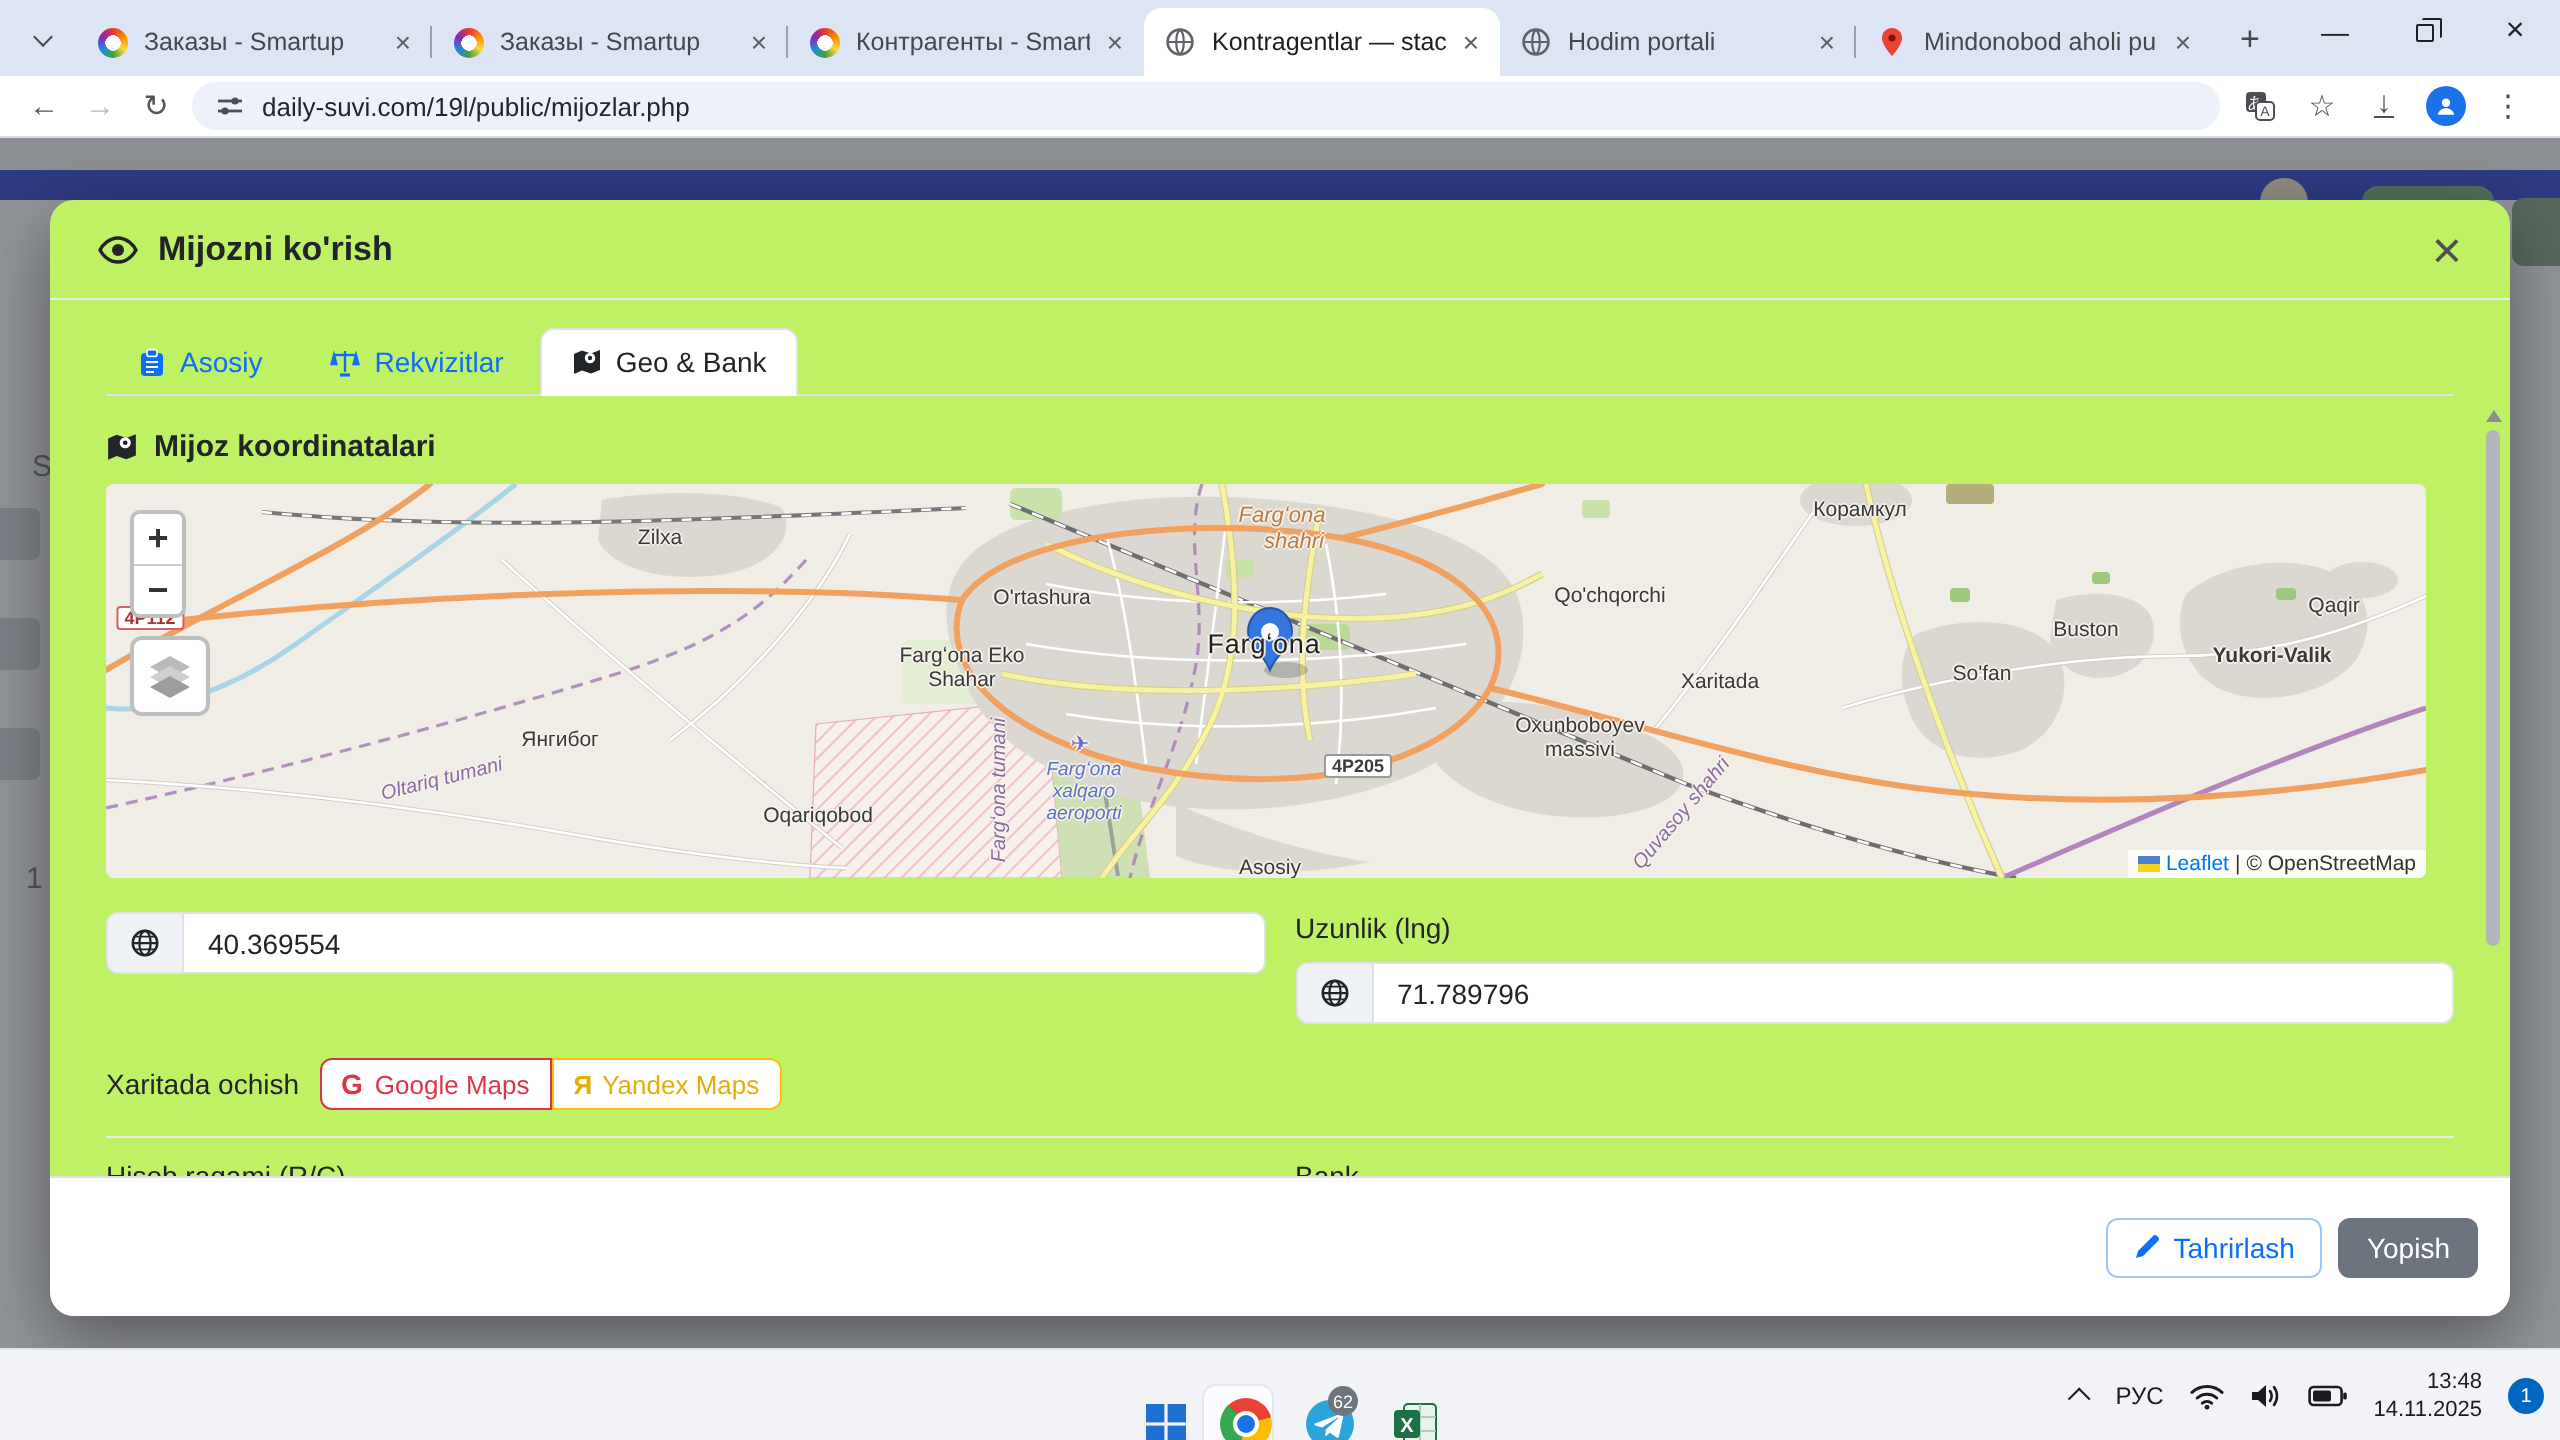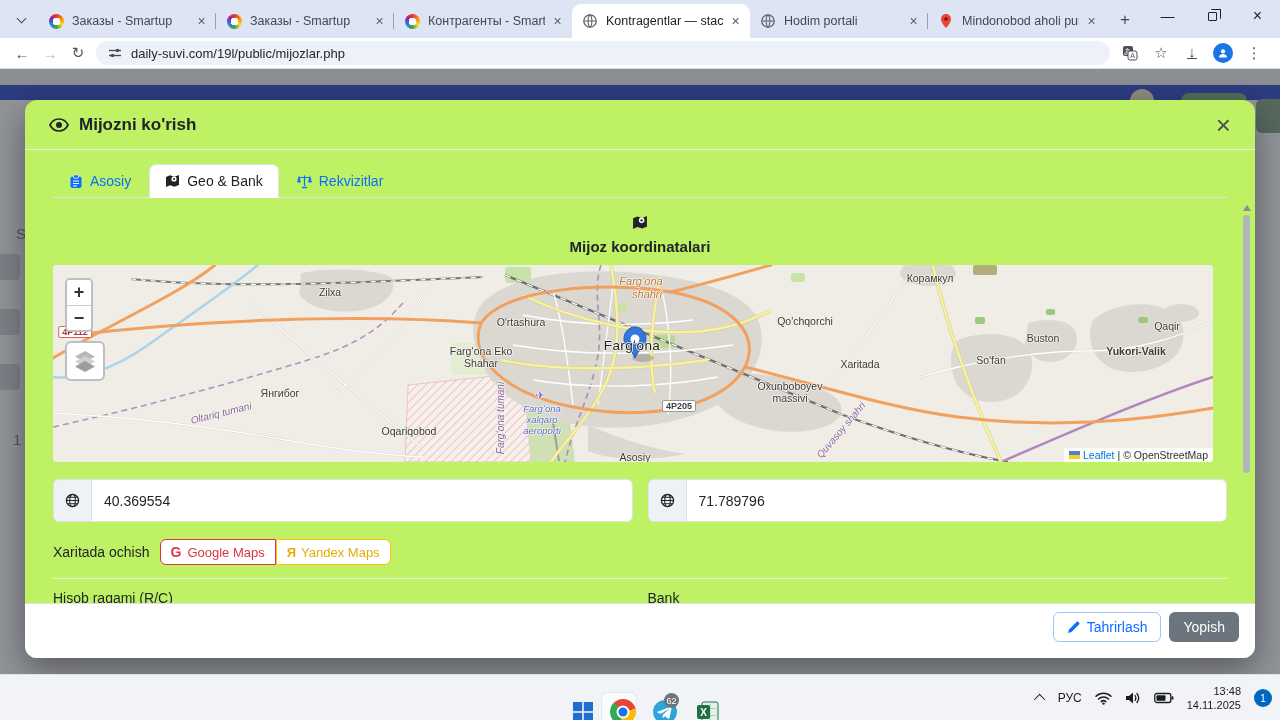--- a/index.html
+++ b/index.html
@@ -47,21 +47,21 @@
 
   
   .modal { position:absolute; left:25px; top:31px; width:1230px; height:558px; background:#bef264; border-radius:12px; box-shadow:0 12px 34px rgba(0,0,0,.4); display:flex; flex-direction:column; overflow:hidden; }
   .modal-header { height:50px; flex:none; display:flex; align-items:center; padding:0 24px; border-bottom:1px solid #e9ecef; }
   .modal-title { font-size:17px; font-weight:bold; color:#212529; display:flex; align-items:center; gap:10px; }
   .modal-close { margin-left:auto; font-size:26px; line-height:1; color:#4d5156; }
   .modal-body { flex:1; padding:14px 28px 0; overflow:hidden; position:relative; }
   .nav-tabs { display:flex; gap:2px; border-bottom:1px solid #dee2e6; }
   .nav-tab { padding:8px 15px; font-size:14px; display:flex; align-items:center; gap:7px; color:#0d6efd; border:1px solid rgba(0,0,0,0); border-radius:7px 7px 0 0; margin-bottom:-1px; }
   .nav-tab.active { color:#212529; background:#fff; border-color:#dee2e6 #dee2e6 #fff; }
-  .section-title { margin:17px 0 10px; font-size:15px; font-weight:bold; color:#212529; display:flex; align-items:center; gap:8px;flex-direction:column; }
+  .section-title { margin:17px 0 10px; font-size:15px; font-weight:bold; color:#212529; display:flex; align-items:center; gap:8px; }
 
   
   .map { position:relative; width:1160px; height:197px; background:#f0ede6; border-radius:4px; overflow:hidden; }
   .map svg.map-art { position:absolute; left:0; top:0; }
   .map-labels { position:absolute; left:0; top:0; width:100%; height:100%; }
   .ml { position:absolute; transform:translate(-50%,-50%); white-space:nowrap; font-size:10.5px; color:#3a3a3a;
         text-shadow:-1px 0 0 rgba(246,243,236,.9), 1px 0 0 rgba(246,243,236,.9), 0 -1px 0 rgba(246,243,236,.9), 0 1px 0 rgba(246,243,236,.9); }
   .ml.city { font-size:13.5px; color:#1f1f1f; letter-spacing:.4px; }
   .ml.district { font-style:italic; color:#bf7a42; font-size:11px; }
   .ml.boundary { font-style:italic; color:#8c6ba0; font-size:10px; }
@@ -74,38 +74,38 @@
   .zoom-btn + .zoom-btn { border-top:1px solid #ccc; }
   .layers-ctrl { position:absolute; left:12px; top:76px; width:40px; height:40px; border:2px solid rgba(0,0,0,.25); border-radius:6px; background:#fff; display:flex; align-items:center; justify-content:center; }
   .map-attrib { position:absolute; right:0; bottom:0; background:rgba(255,255,255,.8); padding:1px 5px; font-size:10.5px; color:#333; display:flex; align-items:center; gap:3px; }
   .ua-flag { width:11px; height:8px; display:inline-block; background:linear-gradient(#4e7fd0 0 50%, #f7d117 50% 100%); }
   .leaflet-link { color:#0078e7; }
 
   
   .coords-row { display:flex; gap:15px; margin-top:17px; }
   .coords-col { flex:1; }
   .field-label { font-size:14px; color:#212529; margin-bottom:9px; }
-  .input-group { display:flex; height:43px; border:1px solid #dee2e6; border-radius:6px; overflow:hidden; background:#fff; }
+  .input-group { display:flex; height:31px; border:1px solid #dee2e6; border-radius:6px; overflow:hidden; background:#fff; }
   .ig-prefix { width:38px; background:#eef1f6; border-right:1px solid #dee2e6; display:flex; align-items:center; justify-content:center; flex:none; }
   .ig-value { display:flex; align-items:center; padding:0 12px; font-size:14px; color:#212529; }
   .open-row { display:flex; align-items:center; margin:17px 0 13px; font-size:14px; color:#212529; gap:10px; }
   .map-btns { display:flex; }
   .btn-gmaps { border:1px solid #dc3545; color:#dc3545; background:#fff; border-radius:6px 0 0 6px; padding:4px 10px; font-size:13px; display:flex; align-items:center; gap:6px; }
   .btn-gmaps b { font-size:14px; }
   .btn-ymaps { border:1px solid #ffc107; color:#e5ad06; background:#fff; border-radius:0 6px 6px 0; padding:4px 10px; font-size:13px; display:flex; align-items:center; gap:5px; }
   .body-hr { border:none; border-top:1px solid #e9ecef; margin:0 0 11px; }
   .bank-row { display:flex; gap:15px; }
 
   
   .m-scroll { position:absolute; right:3px; top:53px; width:11px; height:447px; }
   .m-scroll .arrow { position:absolute; left:2px; width:0; height:0; border-left:4px solid rgba(0,0,0,0); border-right:4px solid rgba(0,0,0,0); }
   .m-scroll .up { top:2px; border-bottom:6px solid #8a8d91; }
   .m-thumb { position:absolute; left:2px; top:12px; width:7px; height:258px; background:#b3b6ba; border-radius:4px; }
 
-  .modal-footer { flex:none; height:55px; border-top:1px solid #dee2e6; display:flex; align-items:flex-end; justify-content:flex-end; gap:8px; padding:16px 16px; background:#fff; }
+  .modal-footer { flex:none; height:70px; border-top:1px solid #dee2e6; display:flex; align-items:center; justify-content:flex-end; gap:8px; padding:16px 16px; background:#fff; }
   .btn-edit { border:1px solid #9ec5fe; color:#0d6efd; background:#fff; border-radius:6px; padding:6px 13px; font-size:14px; display:flex; align-items:center; gap:7px; }
   .btn-yopish { background:#6c757d; color:#fff; border:none; border-radius:6px; padding:7px 14px; font-size:14px; }
 
   
   .taskbar { height:47px; background:#f1f3f7; border-top:1px solid #e0e3e9; position:relative; display:flex; align-items:center; justify-content:center; gap:8px; }
   .tb-icon { width:34px; height:38px; display:flex; align-items:center; justify-content:flex-end; position:relative; border-radius:6px;margin-top:28px; }
   .tb-icon.app-open::after { content:''; position:absolute; bottom:2px; left:50%; transform:translateX(-50%); width:7px; height:3px; border-radius:2px; background:#9aa0a8; }
   .tb-icon.chrome-active { background:#fbfcfe; box-shadow:0 0 0 1px #e4e7ed; }
   .tb-icon.chrome-active::after { content:''; position:absolute; bottom:2px; left:50%; transform:translateX(-50%); width:16px; height:3px; border-radius:2px; background:#1f6fd0; }
   .chrome-logo { width:26px; height:26px; border-radius:50%; background:conic-gradient(from -45deg, #ea4335 0 33.3%, #fbbc05 33.3% 66.6%, #34a853 66.6% 100%); position:relative; }
@@ -264,39 +264,39 @@
                 <rect x="1.5" y="2.5" width="11" height="11.5" rx="2" fill="#0d6efd"></rect>
                 <rect x="4.5" y="0.8" width="5" height="3.4" rx="1" fill="#0d6efd" stroke="#fff" stroke-width="0.8"></rect>
                 <g stroke="#fff" stroke-width="1">
                   <line x1="4" y1="7" x2="10" y2="7"></line>
                   <line x1="4" y1="9.5" x2="10" y2="9.5"></line>
                   <line x1="4" y1="12" x2="8" y2="12"></line>
                 </g>
               </svg>
             <span>Asosiy</span>
           </div>
-          <div class="nav-tab active">
-            <svg width="15" height="14" viewBox="0 0 15 14">
-                <path d="M1 3l4-1.7 4.5 1.5L14 1v10l-4.5 1.7L5 11.2 1 13z" fill="#212529"></path>
-                <circle cx="9" cy="5" r="2.6" fill="#fff"></circle>
-                <circle cx="9" cy="5" r="1.1" fill="#212529"></circle>
-              </svg>
-            <span>Geo &amp; Bank</span>
-          </div>
           <div class="nav-tab">
             <svg width="15" height="15" viewBox="0 0 15 15">
                 <g stroke="#0d6efd" stroke-width="1.2" fill="none">
                   <line x1="7.5" y1="1.5" x2="7.5" y2="12"></line>
                   <line x1="2" y1="3.5" x2="13" y2="3.5"></line>
                   <path d="M2 3.5L0.8 8h2.4z" fill="#0d6efd"></path>
                   <path d="M13 3.5L11.8 8h2.4z" fill="#0d6efd"></path>
                   <line x1="5" y1="13.5" x2="10" y2="13.5" stroke-width="1.6"></line>
                 </g>
               </svg>
             <span>Rekvizitlar</span>
+          </div>
+          <div class="nav-tab active">
+            <svg width="15" height="14" viewBox="0 0 15 14">
+                <path d="M1 3l4-1.7 4.5 1.5L14 1v10l-4.5 1.7L5 11.2 1 13z" fill="#212529"></path>
+                <circle cx="9" cy="5" r="2.6" fill="#fff"></circle>
+                <circle cx="9" cy="5" r="1.1" fill="#212529"></circle>
+              </svg>
+            <span>Geo &amp; Bank</span>
           </div>
         </div>
 
         <div class="section-title">
           <svg width="16" height="15" viewBox="0 0 15 14">
               <path d="M1 3l4-1.7 4.5 1.5L14 1v10l-4.5 1.7L5 11.2 1 13z" fill="#212529"></path>
               <circle cx="9" cy="5" r="2.6" fill="#fff"></circle>
               <circle cx="9" cy="5" r="1.1" fill="#212529"></circle>
             </svg>
           <span>Mijoz koordinatalari</span>
@@ -456,20 +456,21 @@
                     <ellipse cx="8" cy="8" rx="3" ry="6.5" fill="none" stroke="#212529" stroke-width="1.2"></ellipse>
                     <line x1="1.5" y1="8" x2="14.5" y2="8" stroke="#212529" stroke-width="1.2"></line>
                     <line x1="2.5" y1="4.6" x2="13.5" y2="4.6" stroke="#212529" stroke-width="1"></line>
                     <line x1="2.5" y1="11.4" x2="13.5" y2="11.4" stroke="#212529" stroke-width="1"></line>
                   </svg>
               </div>
               <div class="ig-value">40.369554</div>
             </div>
           </div>
           <div class="coords-col">
+            <div class="field-label">Uzunlik (lng)</div>
             <div class="input-group">
               <div class="ig-prefix">
                 <svg width="15" height="15" viewBox="0 0 16 16">
                     <circle cx="8" cy="8" r="6.5" fill="none" stroke="#212529" stroke-width="1.4"></circle>
                     <ellipse cx="8" cy="8" rx="3" ry="6.5" fill="none" stroke="#212529" stroke-width="1.2"></ellipse>
                     <line x1="1.5" y1="8" x2="14.5" y2="8" stroke="#212529" stroke-width="1.2"></line>
                     <line x1="2.5" y1="4.6" x2="13.5" y2="4.6" stroke="#212529" stroke-width="1"></line>
                     <line x1="2.5" y1="11.4" x2="13.5" y2="11.4" stroke="#212529" stroke-width="1"></line>
                   </svg>
               </div>

